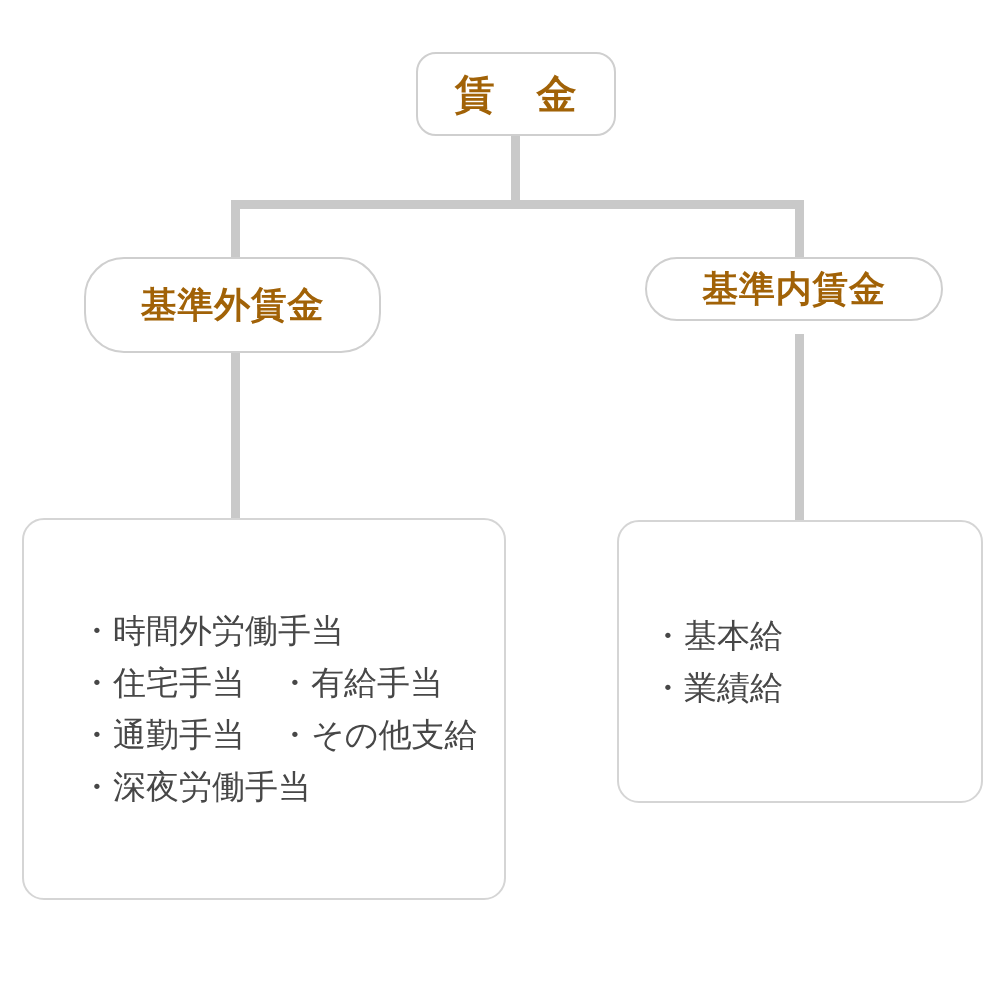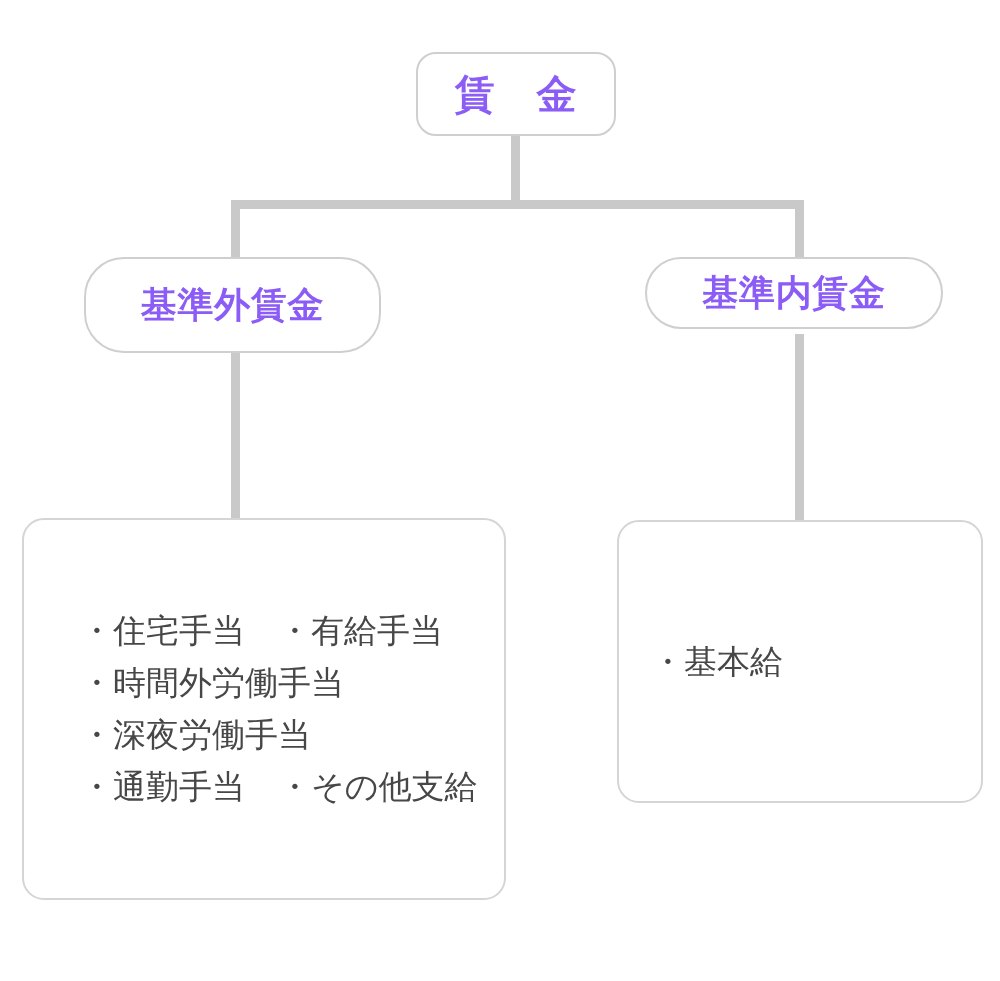--- a/index.html
+++ b/index.html
@@ -35,41 +35,41 @@
   .node-box {
     position: absolute;
     box-sizing: border-box;
     background: #ffffff;
     border: 2px solid #cfcfcf;
     display: flex;
     align-items: center;
     justify-content: center;
   }
   .node-title {
-    color: #8b5cf6;
+    color: #a16207;
     font-weight: bold;
     letter-spacing: 0.02em;
     white-space: pre;
   }
 
   #node-root {
     left: 416px; top: 52px;
     width: 200px; height: 84px;
     border-radius: 20px;
   }
   #node-root .node-title { font-size: 40px; }
 
   #node-hijun-gai {
     left: 84px; top: 257px;
     width: 297px; height: 96px;
     border-radius: 40px;
   }
   #node-hijun-nai {
     left: 645px; top: 257px;
-    width: 298px; height: 72px;
+    width: 298px; height: 64px;
     border-radius: 40px;
   }
   #node-hijun-gai .node-title,
   #node-hijun-nai .node-title { font-size: 36px; }
 
   
   .list-box {
     position: absolute;
     box-sizing: border-box;
     background: #ffffff;
@@ -116,23 +116,24 @@
 
   <div class="node-box" id="node-hijun-gai">
     <span class="node-title">基準外賃金</span>
   </div>
 
   <div class="node-box" id="node-hijun-nai">
     <span class="node-title">基準内賃金</span>
   </div>
 
   <div class="list-box" id="list-box-gai">
+    <div class="list-item">・時間外労働手当</div>
     <div class="list-item">・住宅手当　・有給手当</div>
-    <div class="list-item">・時間外労働手当</div>
+    <div class="list-item">・通勤手当　・その他支給</div>
     <div class="list-item">・深夜労働手当</div>
-    <div class="list-item">・通勤手当　・その他支給</div>
   </div>
 
   <div class="list-box" id="list-box-nai">
     <div class="list-item">・基本給</div>
+    <div class="list-item">・業績給</div>
   </div>
 
 </div>
 
 </body></html>

